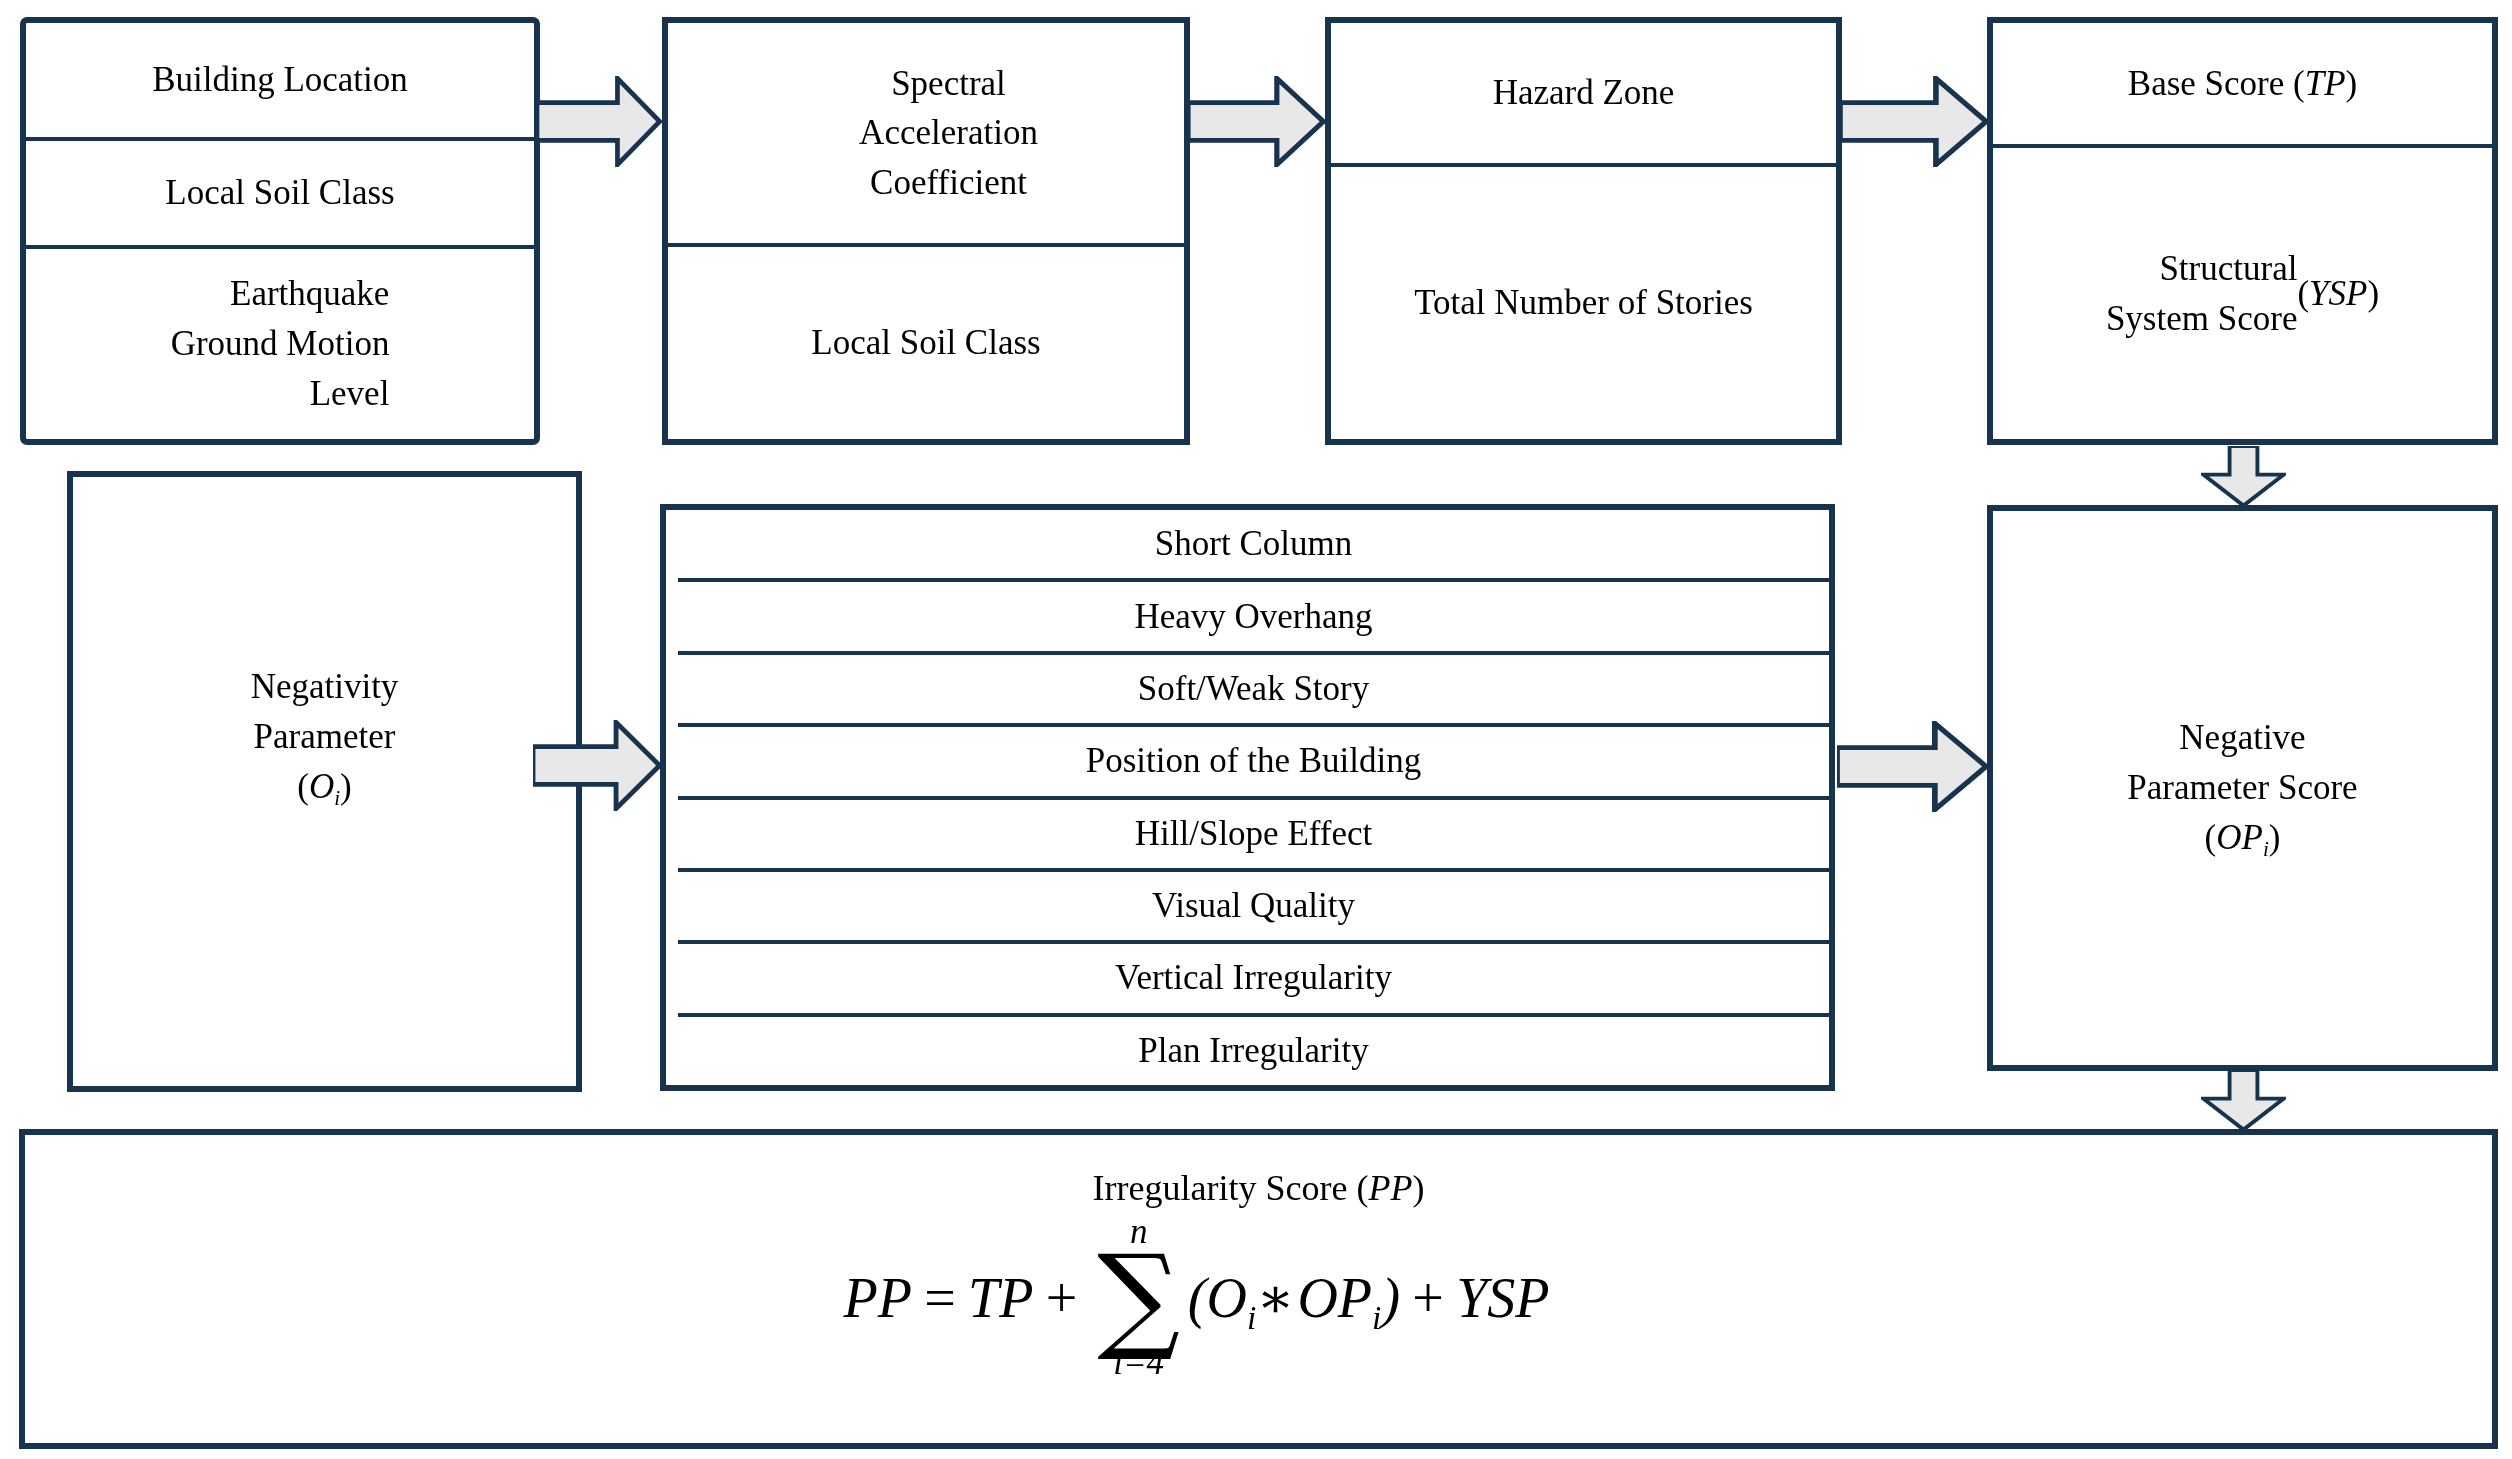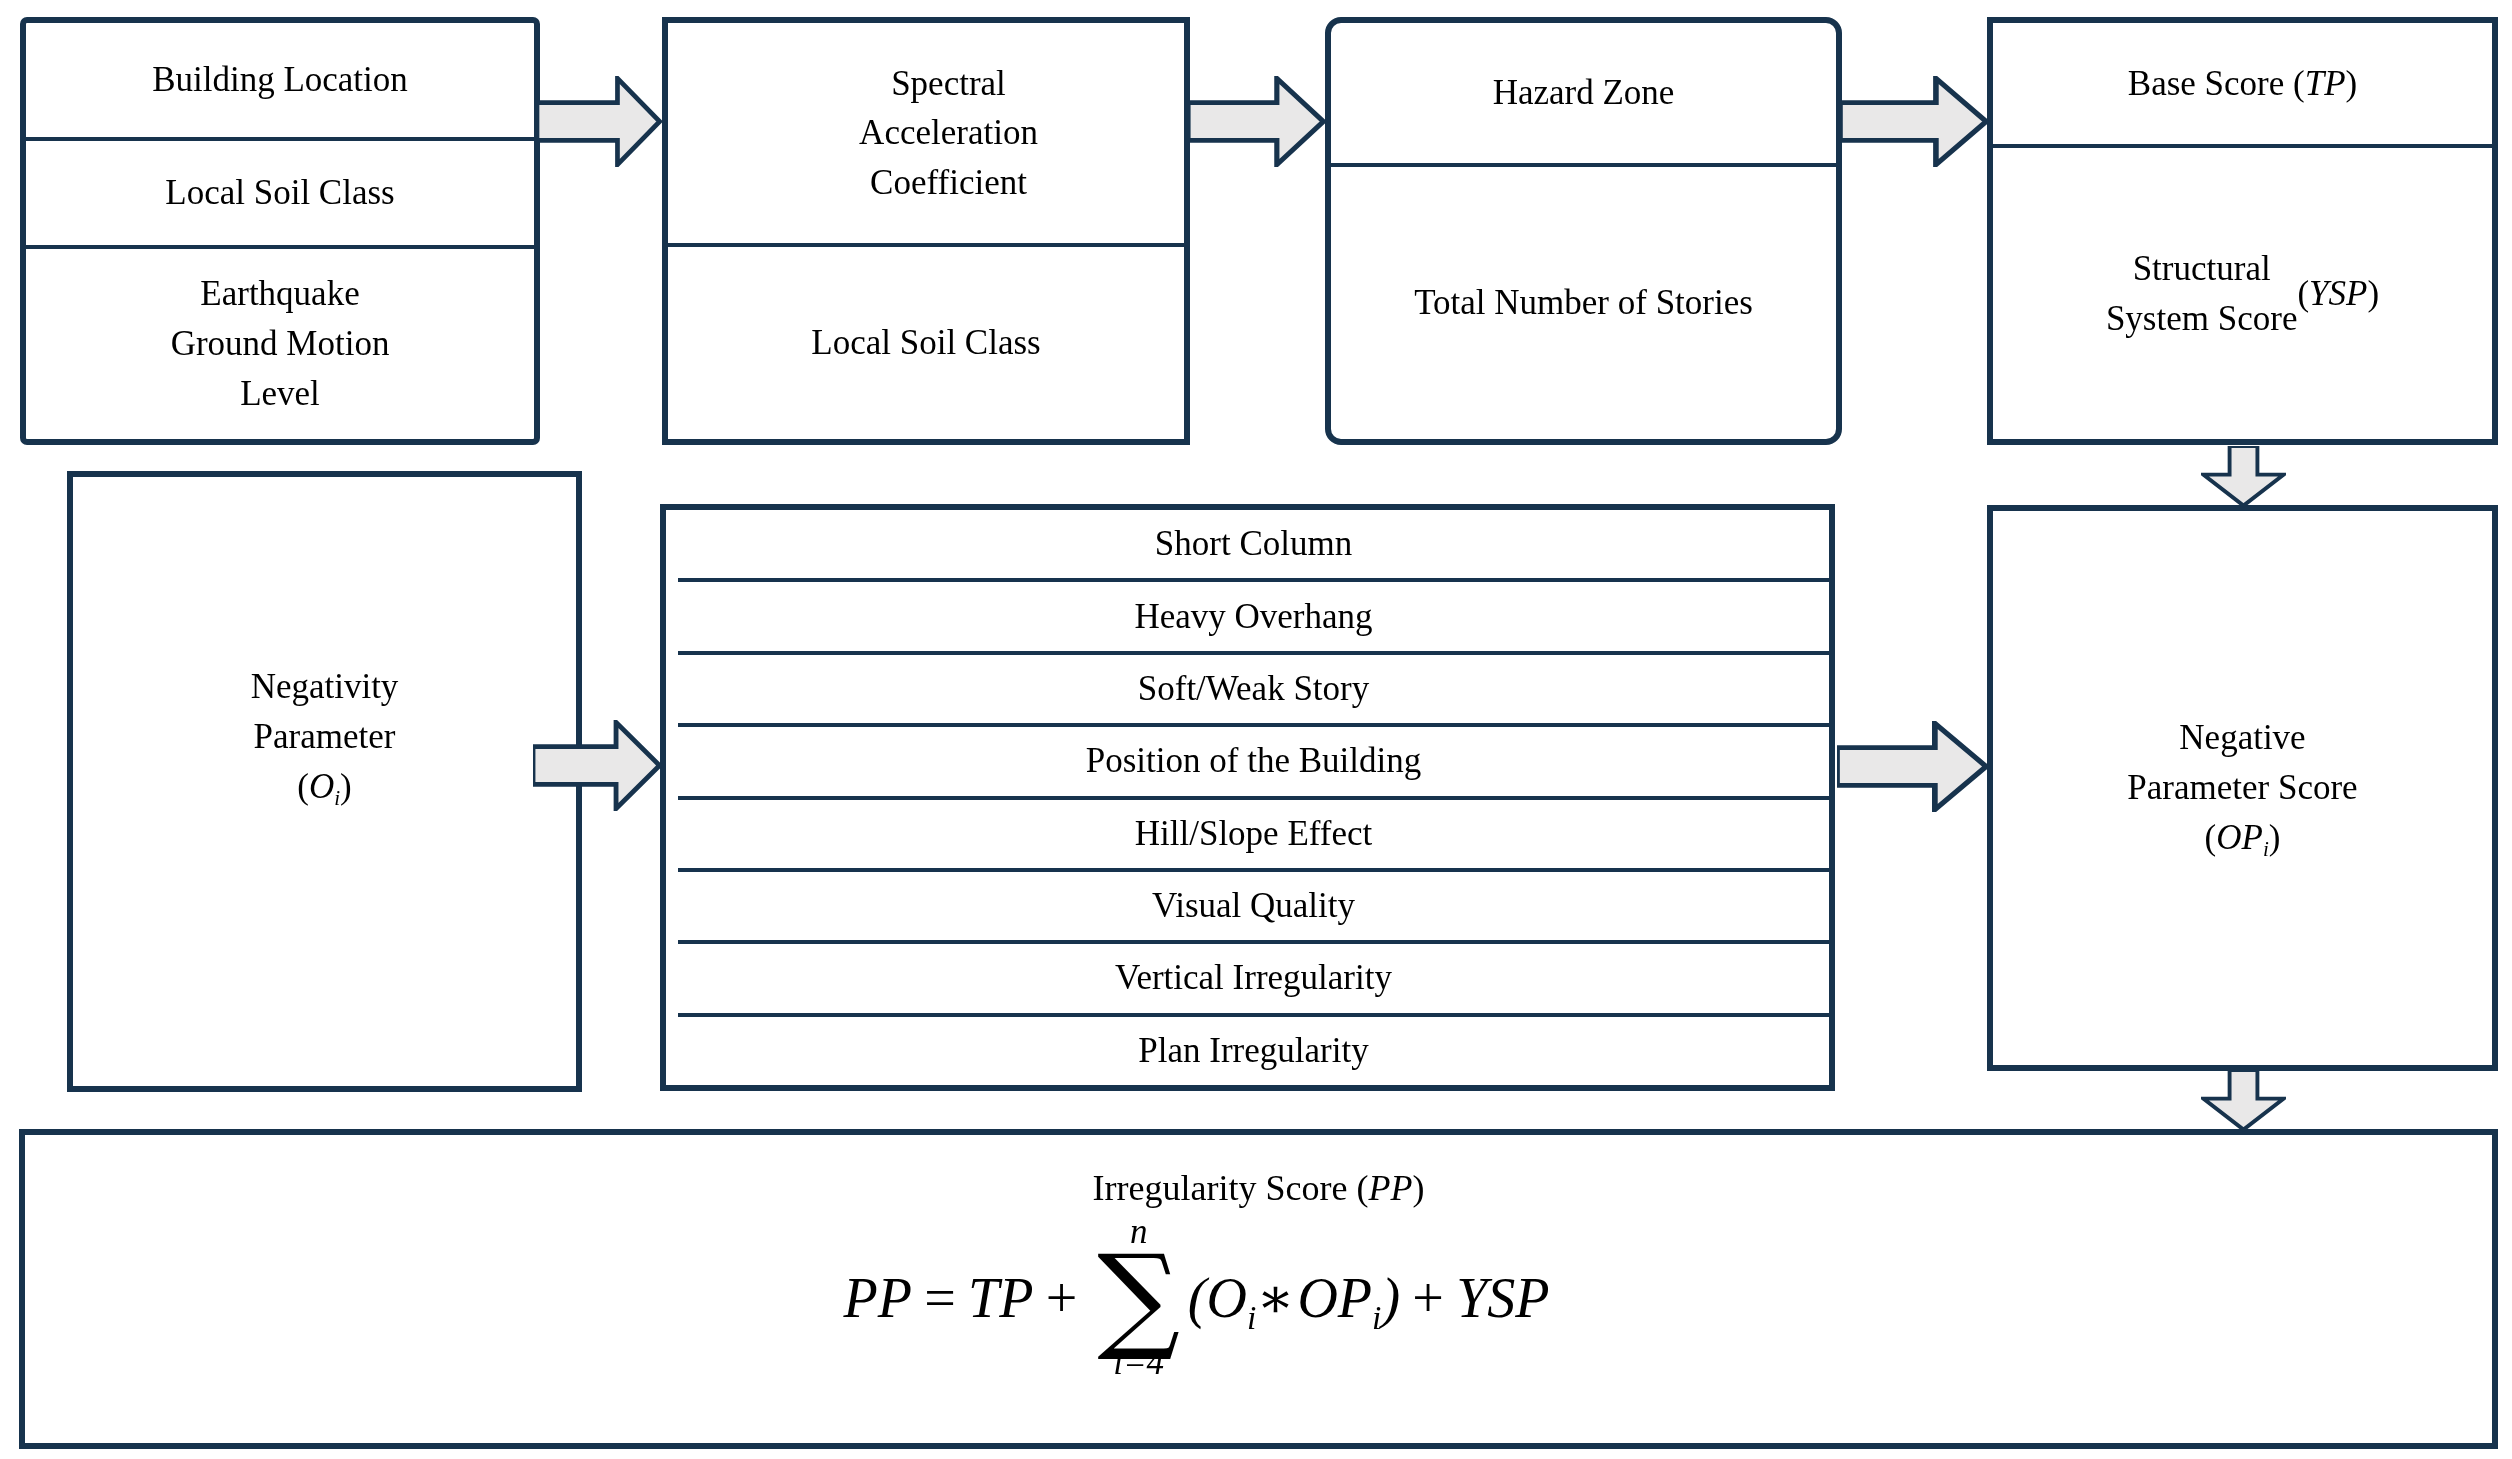--- a/index.html
+++ b/index.html
@@ -9,21 +9,21 @@
     --bg:#FFFFFF;
   }
   *{margin:0;padding:0;box-sizing:border-box;}
   html,body{background:var(--bg);}
   body{font-family:"Liberation Serif","DejaVu Serif",serif;color:var(--text);}
   .stage{position:relative;width:2512px;height:1460px;background:var(--bg);overflow:hidden;}
 
   .box{position:absolute;background:#fff;border:6.2px solid var(--navy);display:flex;flex-direction:column;}
   .cell{display:flex;align-items:center;justify-content:center;text-align:center;
         font-size:35px;line-height:1.42;white-space:pre-line;}
-  .cell + .cell{border-top:4.6px solid var(--navy);}
+  .cell + .cell{border-top:4.6px solid var(--navy);text-align:right;}
 
   .sym-line i{font-style:italic;}
   .sym-line sub{font-style:italic;font-size:0.6em;vertical-align:-0.35em;line-height:0;}
 
   
   .trow{display:flex;align-items:center;justify-content:center;text-align:center;
         font-size:35px;flex:1 1 0;}
   .trow + .trow{border-top:4.6px solid var(--navy);}
 
   
@@ -59,21 +59,21 @@
 Level</div>
   </div>
 
   <div class="box" style="left:662px;top:17px;width:528px;height:428px;">
     <div class="cell" style="flex:0 0 53.0%;margin-left:45px;">Spectral
 Acceleration
 Coefficient</div>
     <div class="cell" style="flex:1 1 auto;">Local Soil Class</div>
   </div>
 
-  <div class="box" style="left:1325px;top:17px;width:517px;height:428px;border-radius:16px;">
+  <div class="box" style="left:1325px;top:17px;width:517px;height:428px;">
     <div class="cell" style="flex:0 0 33.7%;">Hazard Zone</div>
     <div class="cell" style="flex:1 1 auto;">Total Number of Stories</div>
   </div>
 
   <div class="box" style="left:1987px;top:17px;width:511px;height:428px;">
     <div class="cell sym-line" style="flex:0 0 29.2%;">
       <span><span>Base Score (</span><i>TP</i><span>)</span></span>
     </div>
     <div class="cell sym-line" style="flex:1 1 auto;flex-direction:row;">
       <span style="white-space:pre-line;">Structural

